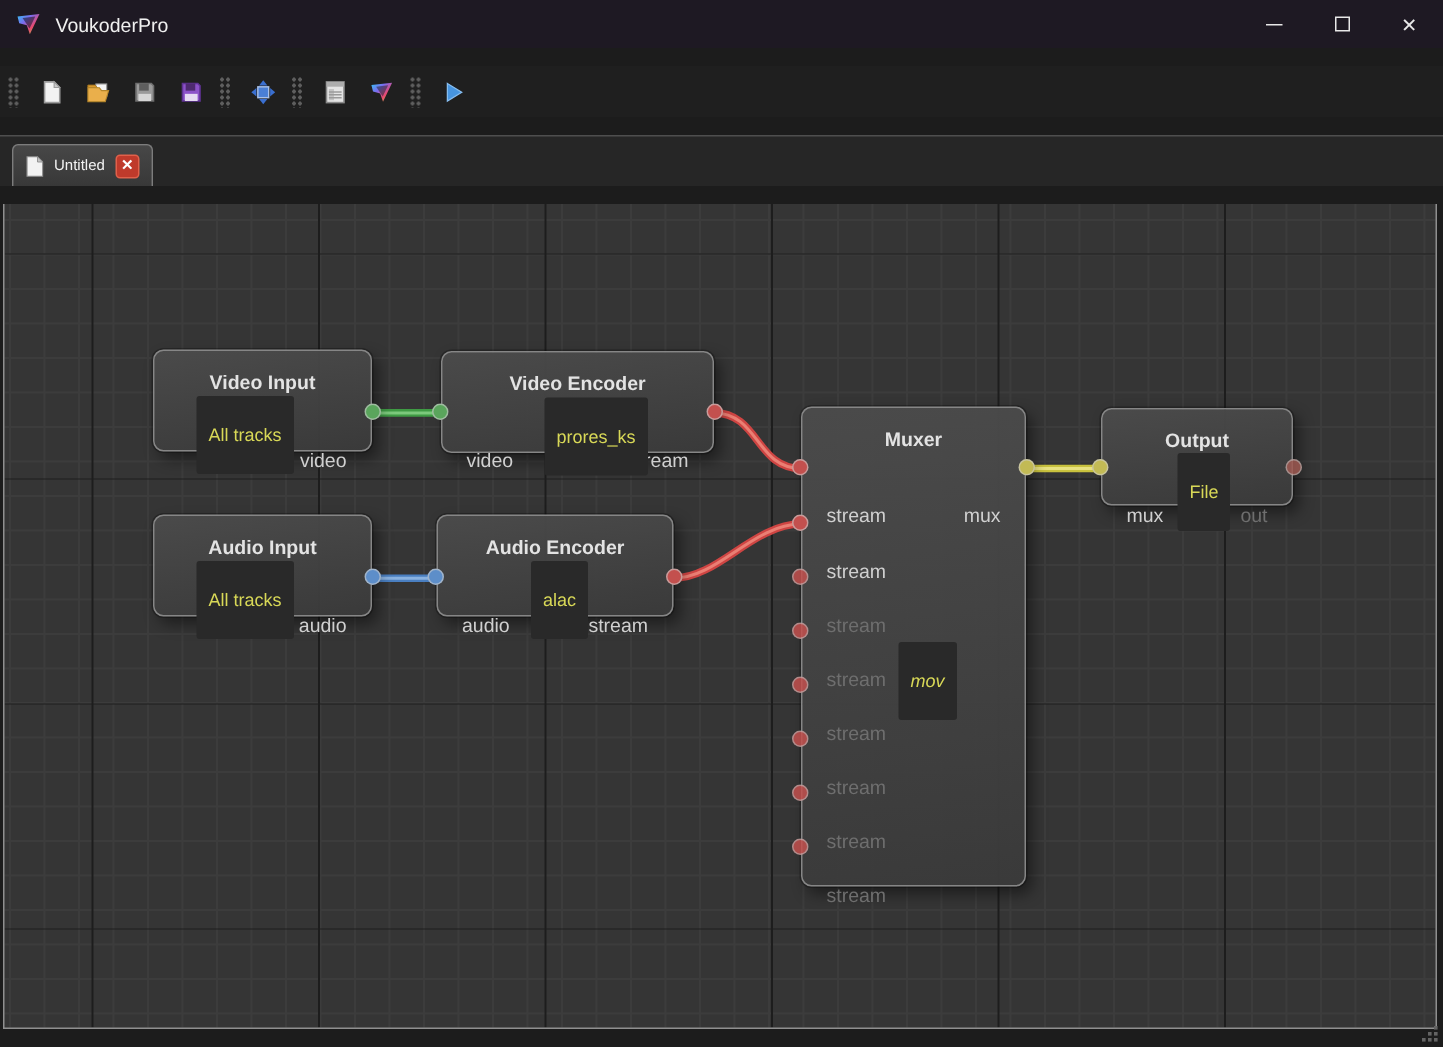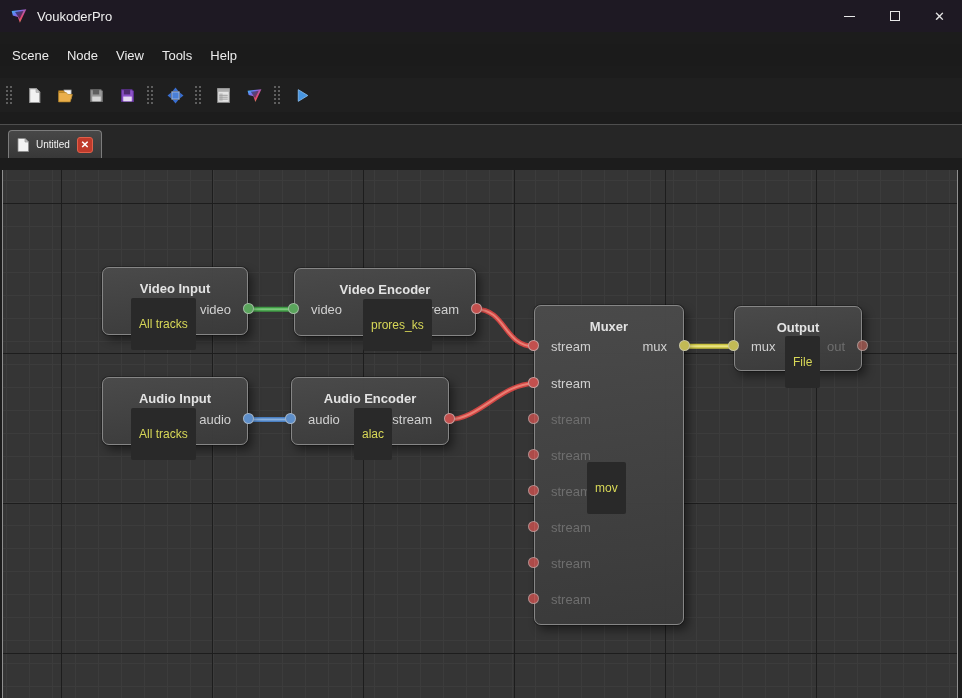--- a/index.html
+++ b/index.html
@@ -56,21 +56,21 @@
   .node {
     position:absolute; z-index:2; border-radius:7px;
     background:linear-gradient(172deg, rgba(75,75,75,.96), rgba(58,58,58,.96));
     border:1px solid #868686;
     box-shadow:4px 5px 10px rgba(0,0,0,.45), 0 0 0 1px rgba(15,15,15,.35);
   }
   .node-title { text-align:center; padding-top:13px; font-weight:bold; font-size:13px; color:#e3e3e3; }
   .port { position:absolute; width:11px; height:11px; border-radius:50%; border:1.5px solid rgba(205,205,205,.6); }
   .port.in  { left:-7px; }
   .port.out { right:-7px; }
-  .port-label { position:absolute; font-size:13px; line-height:18px; color:#d0d0d0; white-space:nowrap; }
+  .port-label { position:absolute; font-size:13px; line-height:18px; color:#d0d0d0; white-space:nowrap;margin-top:31px; }
   .port-label.in  { left:16px; }
   .port-label.out { right:16px; text-align:right; }
   .port-label.dim { color:#6e6e6e; }
   .node-value { position:absolute; background:#292929; color:#d8d857; font-size:12px; padding:19px 8px; border-radius:2px; white-space:nowrap; }
   
   .statusbar { flex:1 1 auto; background:#1c1c1c; position:relative; }
   .resize-grip { position:absolute; right:2px; bottom:2px; }
 </style>
 </head>
 <body>
@@ -97,27 +97,20 @@
         </div>
       <div class="win-btn">
           <span class="max-glyph"></span>
         </div>
       <div class="win-btn">
           <span class="close-glyph">✕</span>
         </div>
     </div>
   </div>
 
-  <div class="menubar" id="menubar">
-      <span class="menu-item">Scene</span>
-      <span class="menu-item">Node</span>
-      <span class="menu-item">View</span>
-      <span class="menu-item">Tools</span>
-      <span class="menu-item">Help</span>
-    </div>
 
   <div class="toolbar" id="toolbar">
       <div class="grip"></div>
       <div class="tool-btn">
         <svg viewBox="0 0 16 16">
           <path d="M3.5 1.5h6l3.5 3.5v9.5h-9.5z" fill="#f2f2f2" stroke="#9a9a9a"></path>
           <path d="M9.5 1.5v3.5h3.5z" fill="#c9c9c9" stroke="#9a9a9a" stroke-width=".7"></path>
         </svg>
       </div>
       <div class="tool-btn">
@@ -257,21 +250,21 @@
         <div class="port in" style="top: 179px; background: rgb(195, 80, 78); opacity: 0.85;"></div>
         <div class="port-label in dim" style="top: 177px;">stream</div>
         <div class="port in" style="top: 215px; background: rgb(195, 80, 78); opacity: 0.85;"></div>
         <div class="port-label in dim" style="top: 213px;">stream</div>
         <div class="port in" style="top: 251px; background: rgb(195, 80, 78); opacity: 0.85;"></div>
         <div class="port-label in dim" style="top: 249px;">stream</div>
         <div class="port in" style="top: 287px; background: rgb(195, 80, 78); opacity: 0.85;"></div>
         <div class="port-label in dim" style="top: 285px;">stream</div>
         <div class="port out" style="top: 34px; background: rgb(194, 186, 85);"></div>
         <div class="port-label out" style="top: 32px;">mux</div>
-        <div class="node-value" style="left: 52px; top: 156px;">mov</div>
+        <div class="node-value" style="left: 64px; top: 156px; font-style: italic;">mov</div>
       </div>
       <div class="node" style="left: 731px; top: 136px; width: 128px; height: 65px;">
         <div class="node-title">Output</div>
         <div class="port in" style="top: 33px; background: rgb(194, 186, 85);"></div>
         <div class="port-label in" style="top: 31px;">mux</div>
         <div class="port out" style="top: 33px; background: rgb(159, 90, 82); opacity: 0.85;"></div>
         <div class="port-label out dim" style="top: 31px;">out</div>
         <div class="node-value" style="left: 50px; top: 29px;">File</div>
       </div>
     </div>

